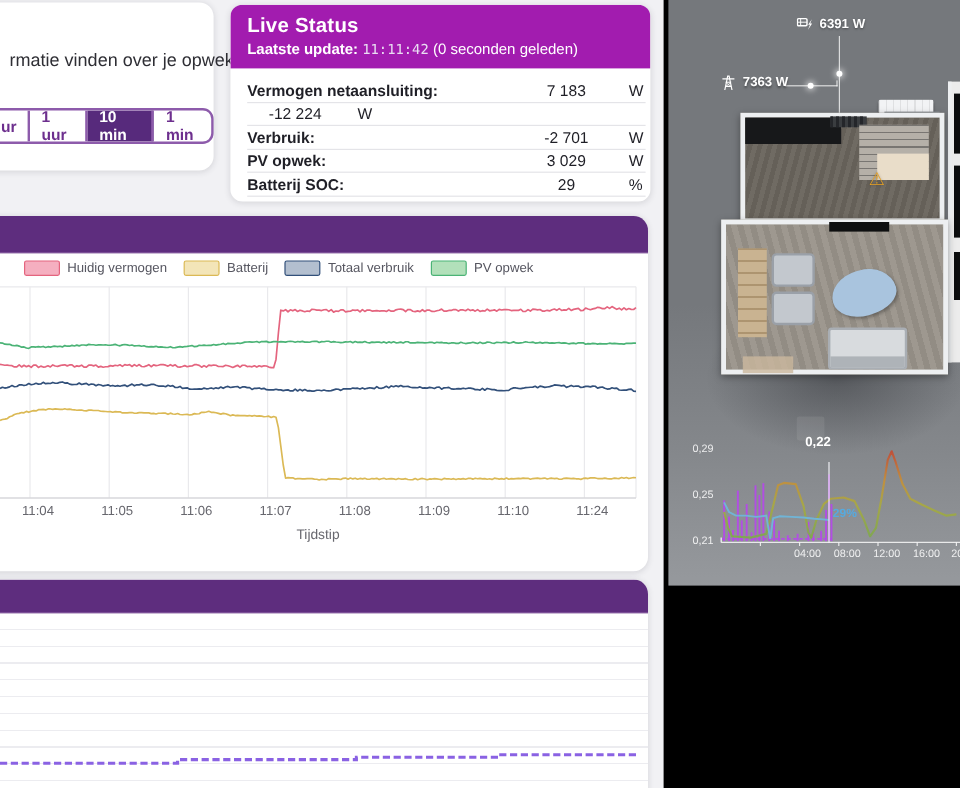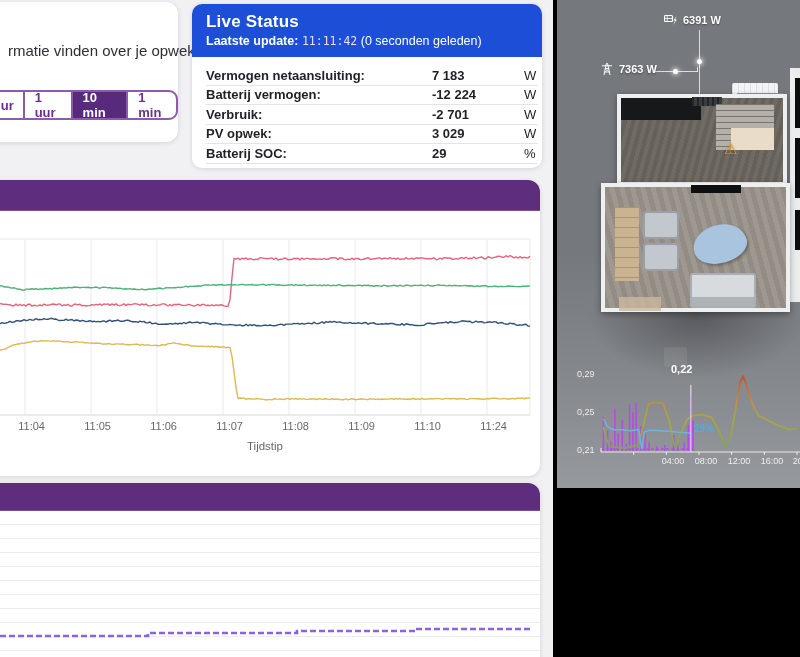--- a/index.html
+++ b/index.html
@@ -16,30 +16,30 @@
     font-size:15px; color:#2e2e34; white-space:nowrap; }
   .range-group { position:absolute; left:20px; top:88px; height:30px;
     display:flex; border:2px solid #8d5bab; border-radius:9px; overflow:hidden; background:#fff; }
   .range-btn { min-width:42px; padding:0 10px; display:flex; align-items:center; justify-content:center;
     font-size:13px; font-weight:bold; color:#6d2f8e; border-right:2px solid #8d5bab; cursor:pointer; }
   .range-btn:last-child { border-right:none; }
   .range-btn.selected { background:#572a7c; color:#fff; }
 
   
   .live-card { left:192px; top:4px; width:350px; height:164px; border-radius:10px; overflow:hidden; }
-  .live-header { background:#1d4ed8; color:#fff; padding:8px 14px 9px 14px; }
+  .live-header { background:#a21caf; color:#fff; padding:8px 14px 9px 14px; }
   .live-title { font-size:17px; font-weight:bold; letter-spacing:.2px; }
   .live-sub { font-size:12.5px; margin-top:2px; }
   .live-sub .lbl { font-weight:bold; }
   .live-sub .time { font-family:"DejaVu Sans Mono", monospace; font-size:11.5px; color:#e9def2; }
   .live-body { padding:9px 4px 0 14px; }
   .live-row { display:flex; align-items:center; height:19.5px; border-bottom:1px solid #e4e4e8;
     font-size:13px; color:#1f1f26; }
   .live-row .rlabel { flex:1; font-weight:bold; }
-  .live-row .rvalue { width:80px; text-align:left; font-weight:700; }
+  .live-row .rvalue { width:80px; text-align:center; font-weight:400; }
   .live-row .runit { width:26px; text-align:left; padding-left:12px; font-weight:500; }
 
   
   .section-card { left:-20px; width:560px; border-radius:12px; overflow:hidden;
     position:absolute; background:#fff; box-shadow:0 1px 5px rgba(40,40,60,.14); }
   .section1 { top:180px; height:296px; }
   .section2 { top:483px; height:200px; }
   .section-header { height:31px; background:#5e2d7e; border-bottom:1px solid #7c4f97; }
   .section2 .section-header { height:28px; }
 
@@ -136,21 +136,20 @@
         <span>(0 seconden geleden)</span>
       </div>
     </div>
     <div class="live-body">
       <div class="live-row">
         <span class="rlabel">Vermogen netaansluiting:</span>
         <span class="rvalue">7 183</span>
         <span class="runit">W</span>
       </div>
       <div class="live-row">
-        <span class="rlabel">Batterij vermogen:</span>
         <span class="rvalue">-12 224</span>
         <span class="runit">W</span>
       </div>
       <div class="live-row">
         <span class="rlabel">Verbruik:</span>
         <span class="rvalue">-2 701</span>
         <span class="runit">W</span>
       </div>
       <div class="live-row">
         <span class="rlabel">PV opwek:</span>
@@ -160,20 +159,38 @@
       <div class="live-row">
         <span class="rlabel">Batterij SOC:</span>
         <span class="rvalue">29</span>
         <span class="runit">%</span>
       </div>
     </div>
   </div>
 
   <div class="section-card section1">
     <div class="section-header"></div>
+    <div class="legend">
+      <div class="legend-item">
+        <span class="legend-swatch" id="sw0" style="background: rgb(245, 175, 192); border-color: rgb(228, 100, 126);"></span>
+        <span class="legend-label">Huidig vermogen</span>
+      </div>
+      <div class="legend-item">
+        <span class="legend-swatch" id="sw1" style="background: rgb(243, 229, 184); border-color: rgb(219, 185, 85);"></span>
+        <span class="legend-label">Batterij</span>
+      </div>
+      <div class="legend-item">
+        <span class="legend-swatch" id="sw2" style="background: rgb(179, 191, 207); border-color: rgb(50, 80, 122);"></span>
+        <span class="legend-label">Totaal verbruik</span>
+      </div>
+      <div class="legend-item">
+        <span class="legend-swatch" id="sw3" style="background: rgb(178, 224, 186); border-color: rgb(75, 179, 118);"></span>
+        <span class="legend-label">PV opwek</span>
+      </div>
+    </div>
     <svg class="main-plot" id="main-chart" width="532" height="178" viewBox="0 0 532 178">
         <line x1="0" y1="1" x2="530" y2="1" stroke="#e9e9ec" stroke-width="1"></line>
         <line x1="25" y1="1" x2="25" y2="177" stroke="#e9e9ec" stroke-width="1"></line>
         <line x1="91" y1="1" x2="91" y2="177" stroke="#e9e9ec" stroke-width="1"></line>
         <line x1="157" y1="1" x2="157" y2="177" stroke="#e9e9ec" stroke-width="1"></line>
         <line x1="223" y1="1" x2="223" y2="177" stroke="#e9e9ec" stroke-width="1"></line>
         <line x1="289" y1="1" x2="289" y2="177" stroke="#e9e9ec" stroke-width="1"></line>
         <line x1="355" y1="1" x2="355" y2="177" stroke="#e9e9ec" stroke-width="1"></line>
         <line x1="421" y1="1" x2="421" y2="177" stroke="#e9e9ec" stroke-width="1"></line>
         <line x1="487" y1="1" x2="487" y2="177" stroke="#e9e9ec" stroke-width="1"></line>

